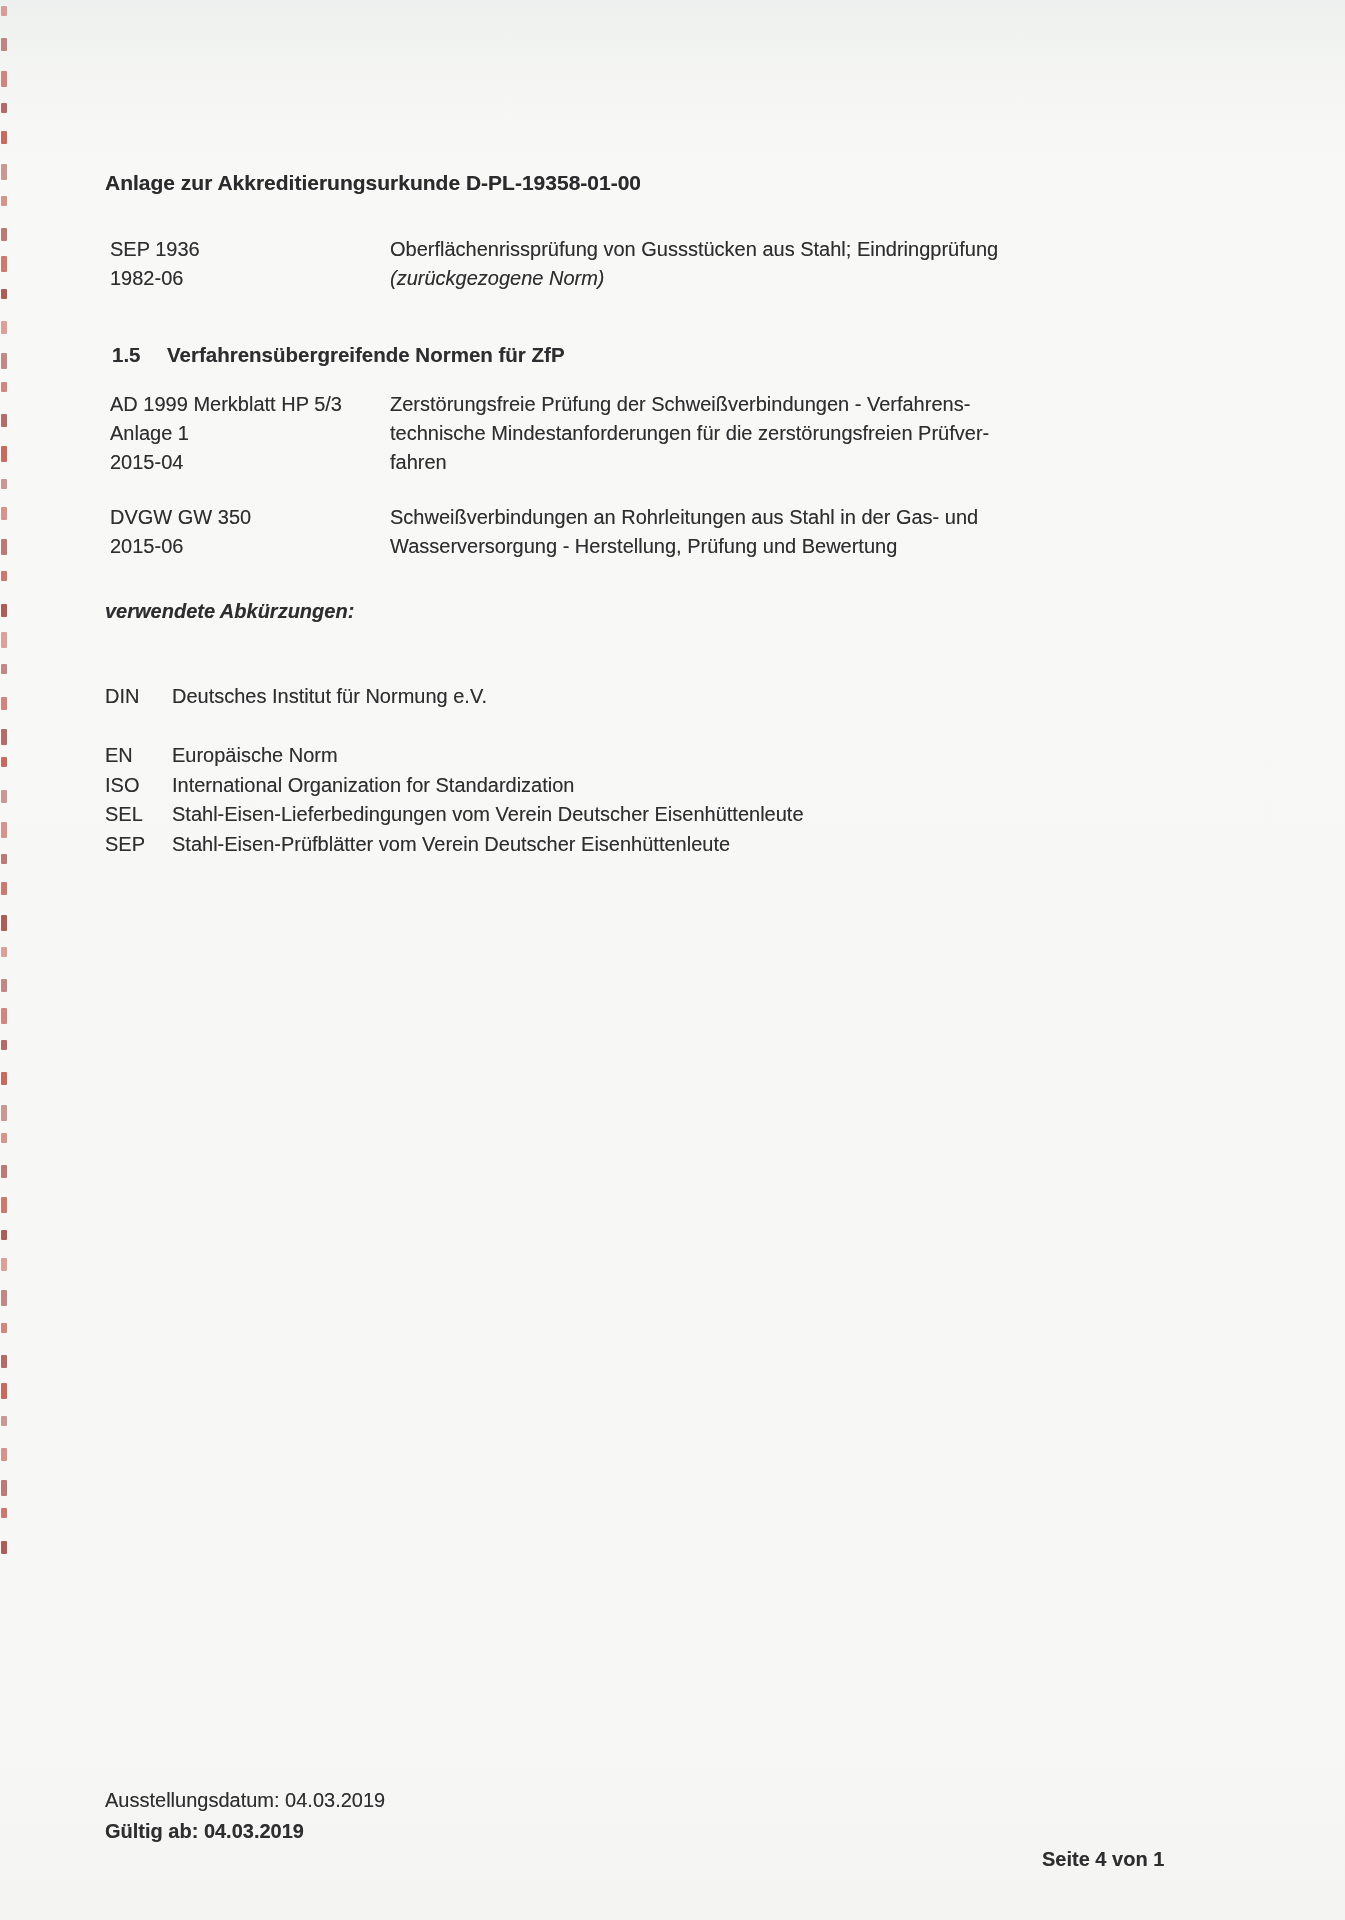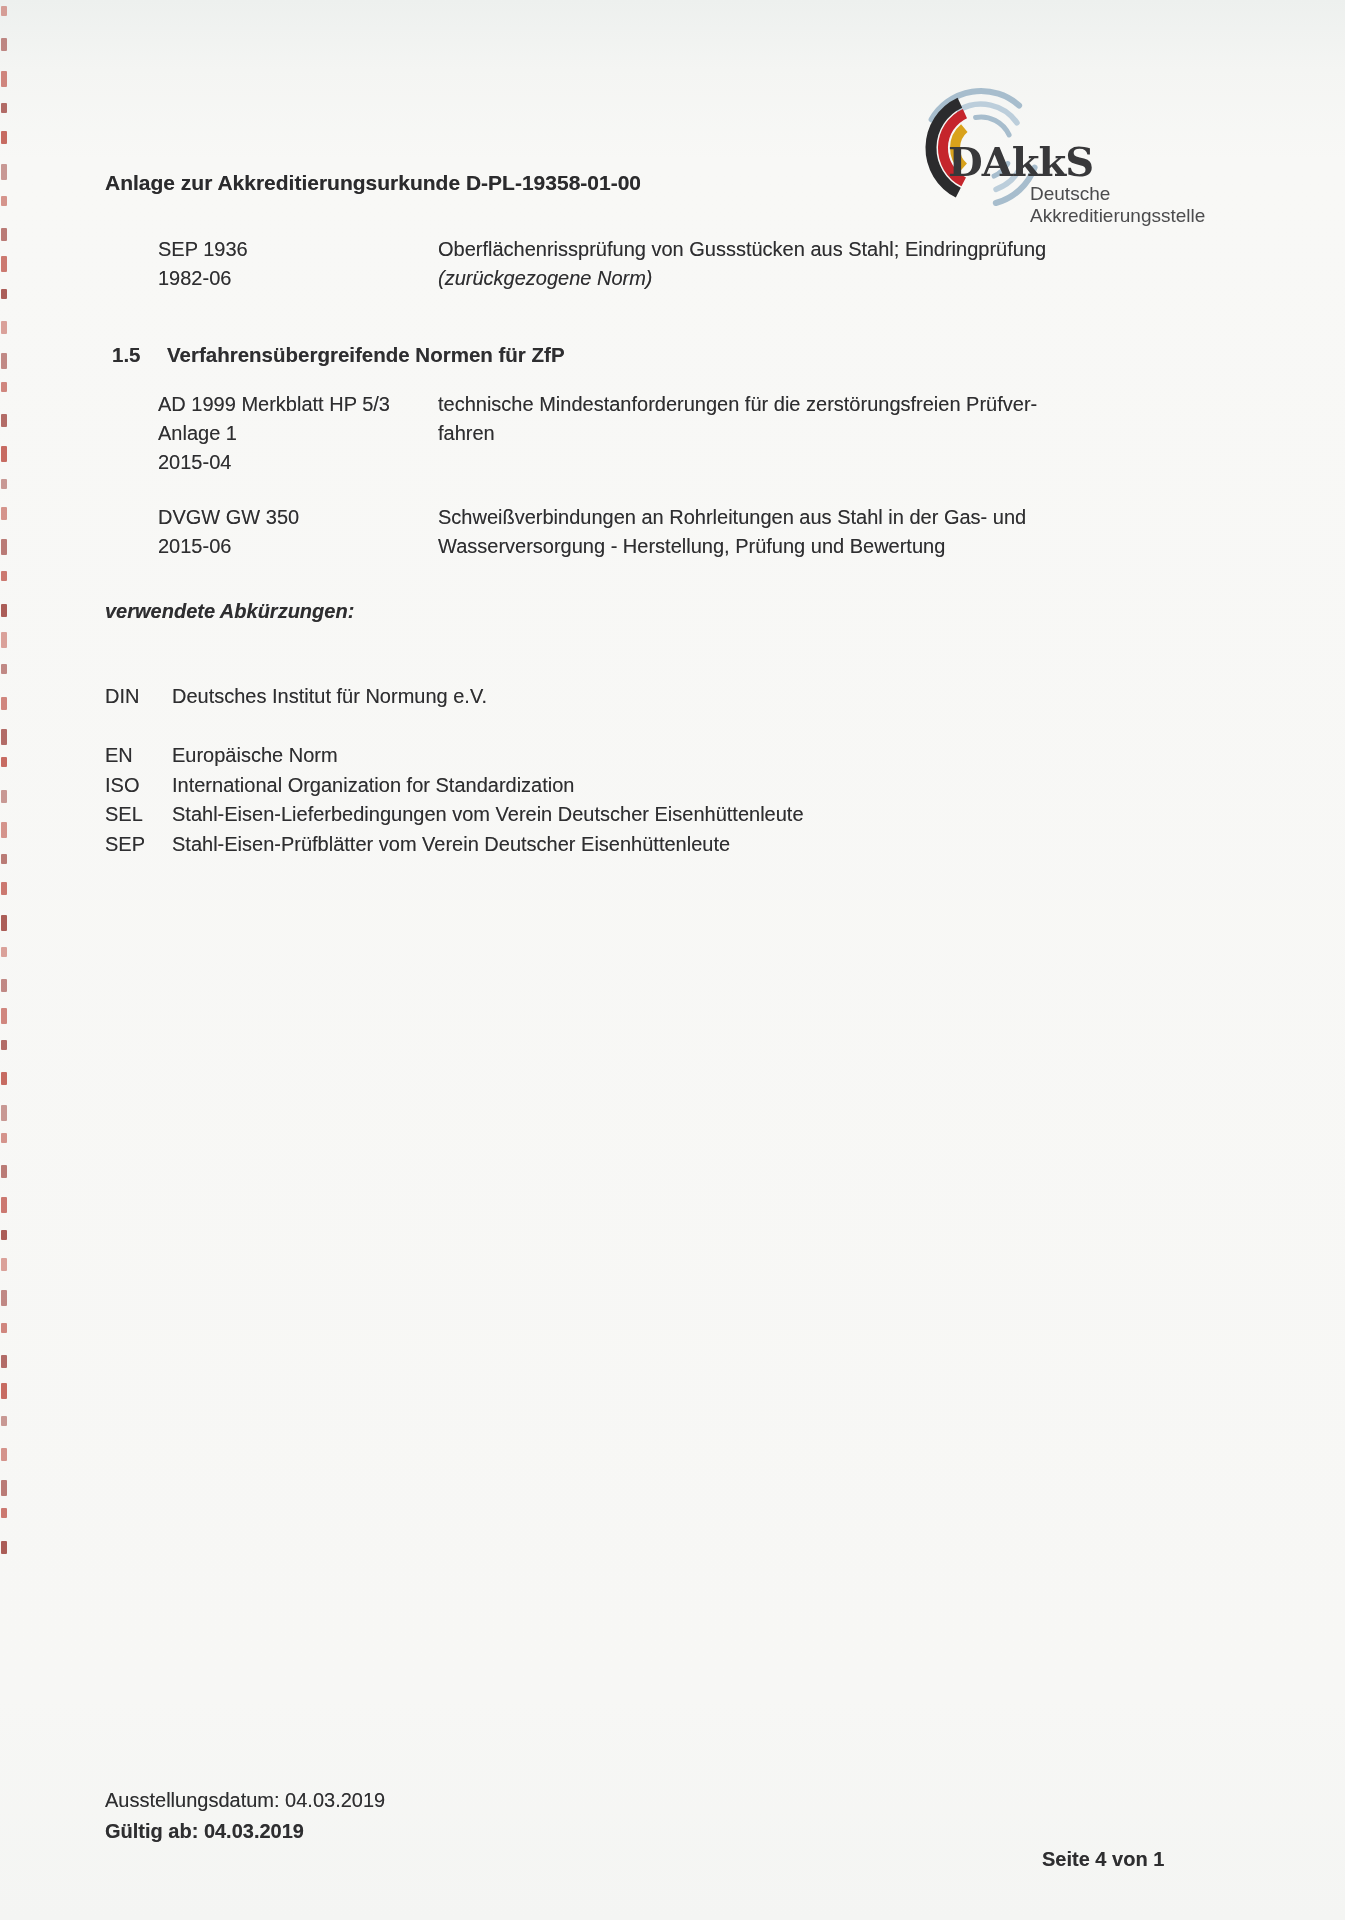--- a/index.html
+++ b/index.html
@@ -50,21 +50,21 @@
     position: absolute; left: 152px;
     font-size: 19px;
     color: #4b4b4d;
     white-space: nowrap;
   }
   .logo-sub.line1 { top: 103px; }
   .logo-sub.line2 { top: 125px; }
 
   
   .norm-row { position: absolute; left: 110px; width: 1150px; display: flex; }
-  .col-ref { width: 280px; flex: 0 0 280px; margin-left: 48px; }
+  .col-ref { width: 280px; flex: 0 0 280px; }
   .col-desc { flex: 1; }
 
   .abbr-row { position: absolute; left: 105px; display: flex; }
   .abbr-key { width: 67px; flex: 0 0 67px; }
 
   
   .section-heading { display: flex; font-weight: 700; font-size: 20.5px; }
   .section-num { width: 55px; flex: 0 0 55px; }
 
   
@@ -129,39 +129,20 @@
       <div class="edge-dash" style="top: 1383.2px; height: 16px; background: rgb(181, 55, 42); opacity: 0.73;"></div>
       <div class="edge-dash" style="top: 1415.5px; height: 10px; background: rgb(142, 35, 29); opacity: 0.45;"></div>
       <div class="edge-dash" style="top: 1447.8px; height: 13px; background: rgb(181, 55, 42); opacity: 0.52;"></div>
       <div class="edge-dash" style="top: 1480.1px; height: 16px; background: rgb(142, 35, 29); opacity: 0.59;"></div>
       <div class="edge-dash" style="top: 1508.4px; height: 10px; background: rgb(181, 55, 42); opacity: 0.66;"></div>
       <div class="edge-dash" style="top: 1540.7px; height: 13px; background: rgb(142, 35, 29); opacity: 0.73;"></div>
     </div>
 
   <div class="abs doc-title" style="left:105px; top:171px;">Anlage zur Akkreditierungsurkunde D-PL-19358-01-00</div>
 
-  <div class="logo-block">
-    <svg class="logo-svg" width="220" height="145" viewBox="0 0 220 145" fill="none">
-
-      <path d="M141.1 25.6 A57 57 0 0 0 53.6 39.5" stroke="#a7bdcd" stroke-width="6" fill="none" stroke-linecap="round"></path>
-      <path d="M139 42.8 A44 44 0 0 0 81 29.9" stroke="#bccedb" stroke-width="5.5" fill="none" stroke-linecap="round"></path>
-      <path d="M131.1 54.9 A31 31 0 0 0 97.6 37.5" stroke="#a7bdcd" stroke-width="5" fill="none" stroke-linecap="round"></path>
-
-      <path d="M156.6 87.5 A57 57 0 0 1 117.8 123" stroke="#a7bdcd" stroke-width="6" fill="none" stroke-linecap="round"></path>
-      <path d="M142.9 86.6 A44 44 0 0 1 118 109.3" stroke="#bccedb" stroke-width="5.5" fill="none" stroke-linecap="round"></path>
-      <path d="M129.8 83.5 A31 31 0 0 1 116.1 96.1" stroke="#a7bdcd" stroke-width="5" fill="none" stroke-linecap="round"></path>
-
-      <path d="M81.9 22.7 A50 50 0 0 0 80.3 112.6" stroke="#2b2b2d" stroke-width="11" fill="none" stroke-linecap="butt"></path>
-      <path d="M86.9 33.6 A38 38 0 0 0 85.7 101.9" stroke="#c5252c" stroke-width="10" fill="none" stroke-linecap="butt"></path>
-      <path d="M86.3 48.1 A26 26 0 0 0 85.6 87.3" stroke="#d9a21b" stroke-width="10" fill="none" stroke-linecap="butt"></path>
-    </svg>
-    <div class="logo-word">DAkkS</div>
-    <div class="logo-sub line1">Deutsche</div>
-    <div class="logo-sub line2">Akkreditierungsstelle</div>
-  </div>
 
   <div class="norm-row body-text" style="top:235px;">
     <div class="col-ref">
       <div>SEP 1936</div>
       <div>1982-06</div>
     </div>
     <div class="col-desc">
       <div>Oberflächenrissprüfung von Gussstücken aus Stahl; Eindringprüfung</div>
       <div class="italic">(zurückgezogene Norm)</div>
     </div>
@@ -172,20 +153,21 @@
     <div class="bold">Verfahrensübergreifende Normen für ZfP</div>
   </div>
 
   <div class="norm-row body-text" style="top:390px;">
     <div class="col-ref">
       <div>AD 1999 Merkblatt HP 5/3</div>
       <div>Anlage 1</div>
       <div>2015-04</div>
     </div>
     <div class="col-desc">
+      <div>Zerstörungsfreie Prüfung der Schweißverbindungen - Verfahrens-</div>
       <div>technische Mindestanforderungen für die zerstörungsfreien Prüfver-</div>
       <div>fahren</div>
     </div>
   </div>
 
   <div class="norm-row body-text" style="top:503px;">
     <div class="col-ref">
       <div>DVGW GW 350</div>
       <div>2015-06</div>
     </div>

